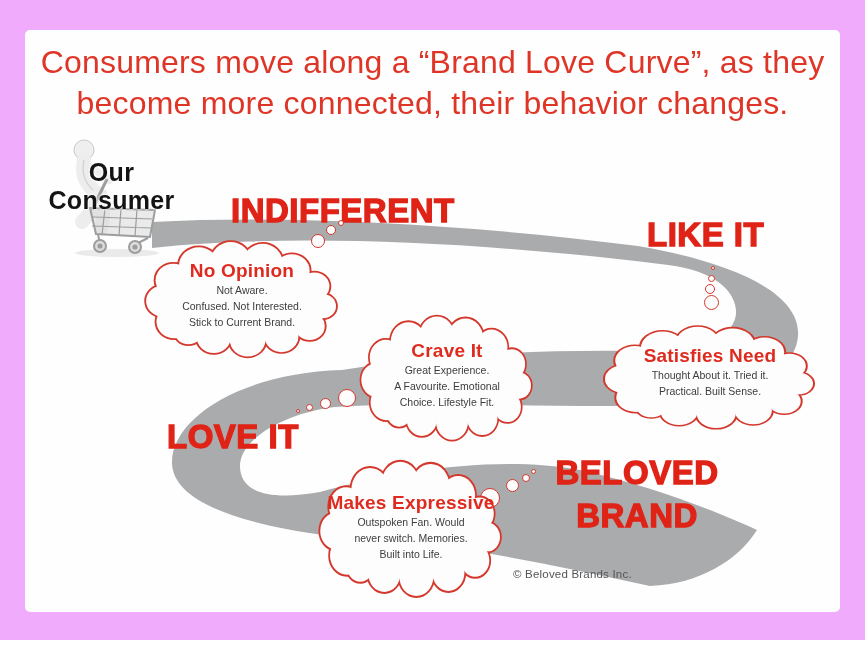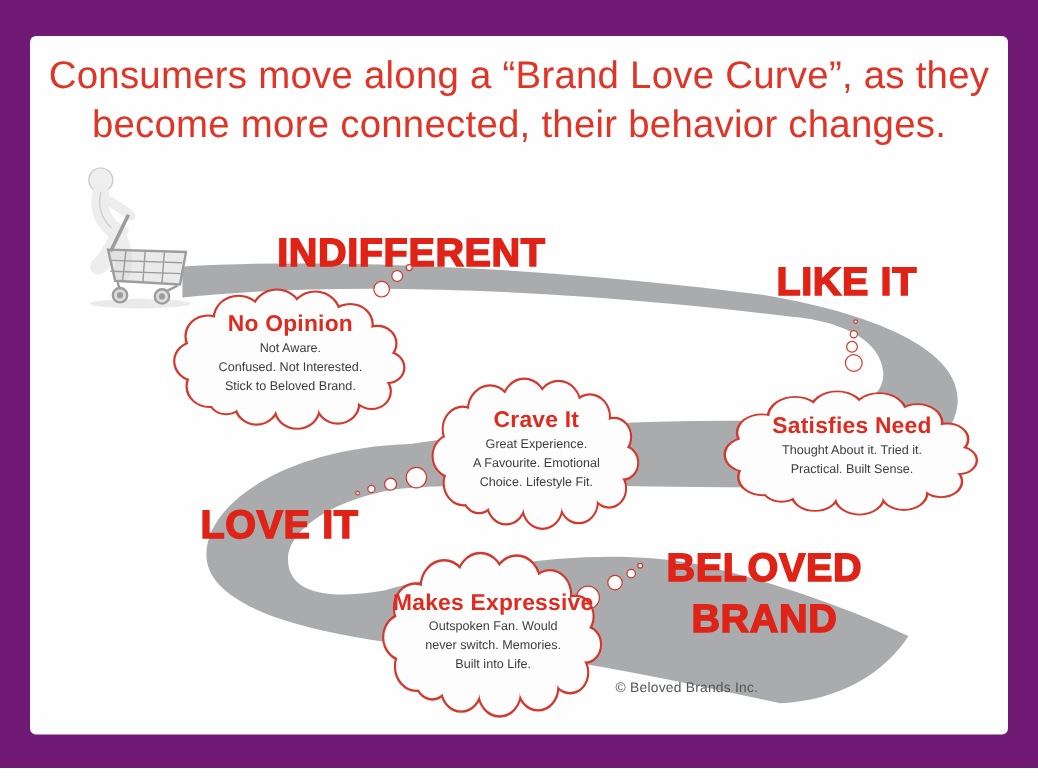--- a/index.html
+++ b/index.html
@@ -1,19 +1,19 @@
 <!DOCTYPE html>
 <html><head>
 <meta charset="utf-8">
 <style>
   html,body{margin:0;padding:0;}
   .frame{
     position:relative;
     width:865px;height:640px;
-    background:#701a75;
+    background:#f0abfc;
     overflow:hidden;
     font-family:"Liberation Sans", sans-serif;
   }
   .canvas{
     position:absolute;
     left:25px;top:30px;right:25px;bottom:28px;
     background:#fefefe;
     border-radius:5px;
   }
   
@@ -122,20 +122,24 @@
         <path d="M52,47 L37,78" stroke-width="3"></path>
         <path d="M35,76 L100,78 L95,105 L41,102 Z" fill="rgba(210,210,210,0.45)"></path>
         <path d="M50,76.5 L47,103 M66,77 L64,103.5 M82,77.5 L80,104 M38,85 L97,87 M37,94 L96,96" stroke-width="1.2"></path>
         <path d="M43,103 L45,110 M93,106 L83,111"></path>
         <circle cx="45" cy="114" r="6" fill="#dcdcdc"></circle>
         <circle cx="80" cy="115" r="6" fill="#dcdcdc"></circle>
         <circle cx="45" cy="114" r="1.6" fill="#9d9d9d"></circle>
         <circle cx="80" cy="115" r="1.6" fill="#9d9d9d"></circle>
       </g>
     </svg>
+    <div class="consumer-label">
+      <div>Our</div>
+      <div>Consumer</div>
+    </div>
 
     <div class="stage stage-indifferent">INDIFFERENT</div>
     <div class="stage stage-like-it">LIKE IT</div>
     <div class="stage stage-love-it">LOVE IT</div>
     <div class="stage stage-beloved">
       <div>BELOVED</div>
       <div>BRAND</div>
     </div>
 
     <svg width="0" height="0" style="position:absolute" aria-hidden="true">
@@ -198,21 +202,21 @@
     <div class="dot" style="left:506px;top:439px;width:5px;height:5px"></div>
 
     <div class="bubble bubble-no-opinion">
       <svg class="cloud" viewBox="0 0 200 120" preserveAspectRatio="none">
           <use href="#cloudShape"></use>
         </svg>
       <div class="bubble-content">
         <div class="bubble-title">No Opinion</div>
         <div class="bubble-line">Not Aware.</div>
         <div class="bubble-line">Confused. Not Interested.</div>
-        <div class="bubble-line">Stick to Beloved Brand.</div>
+        <div class="bubble-line">Stick to Current Brand.</div>
       </div>
     </div>
 
     <div class="bubble bubble-crave-it">
       <svg class="cloud" viewBox="0 0 200 120" preserveAspectRatio="none">
           <use href="#cloudShape"></use>
         </svg>
       <div class="bubble-content">
         <div class="bubble-title">Crave It</div>
         <div class="bubble-line">Great Experience.</div>

